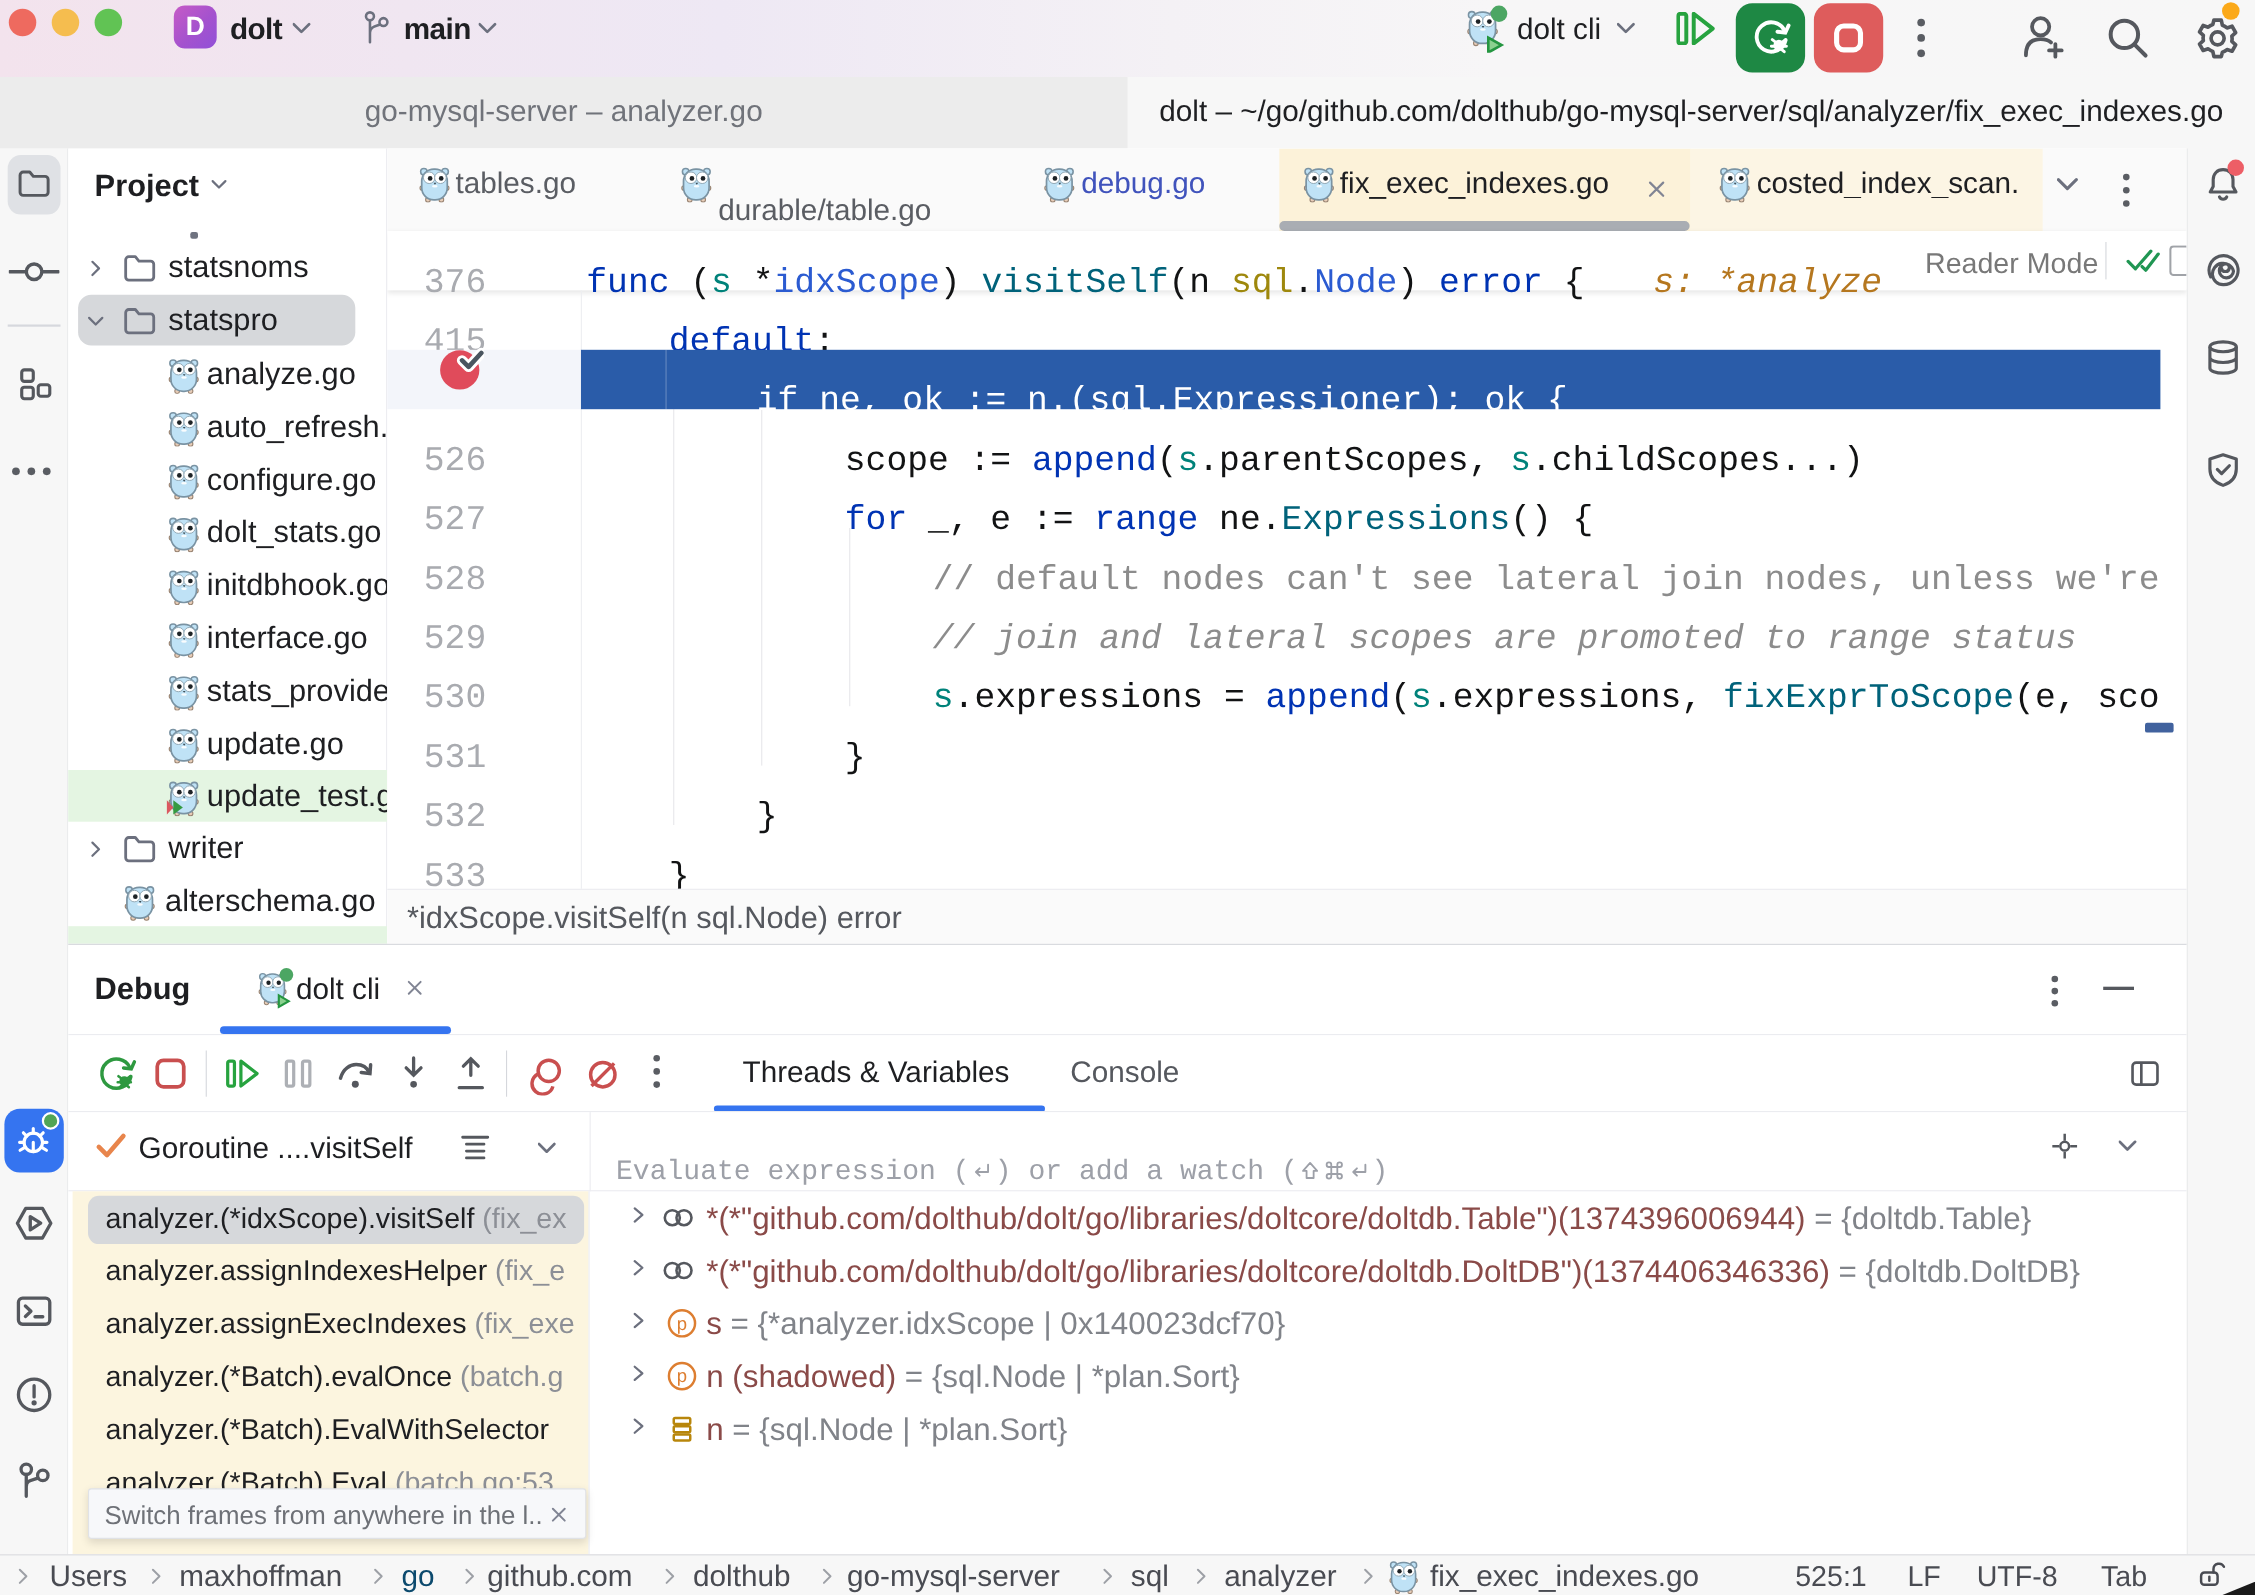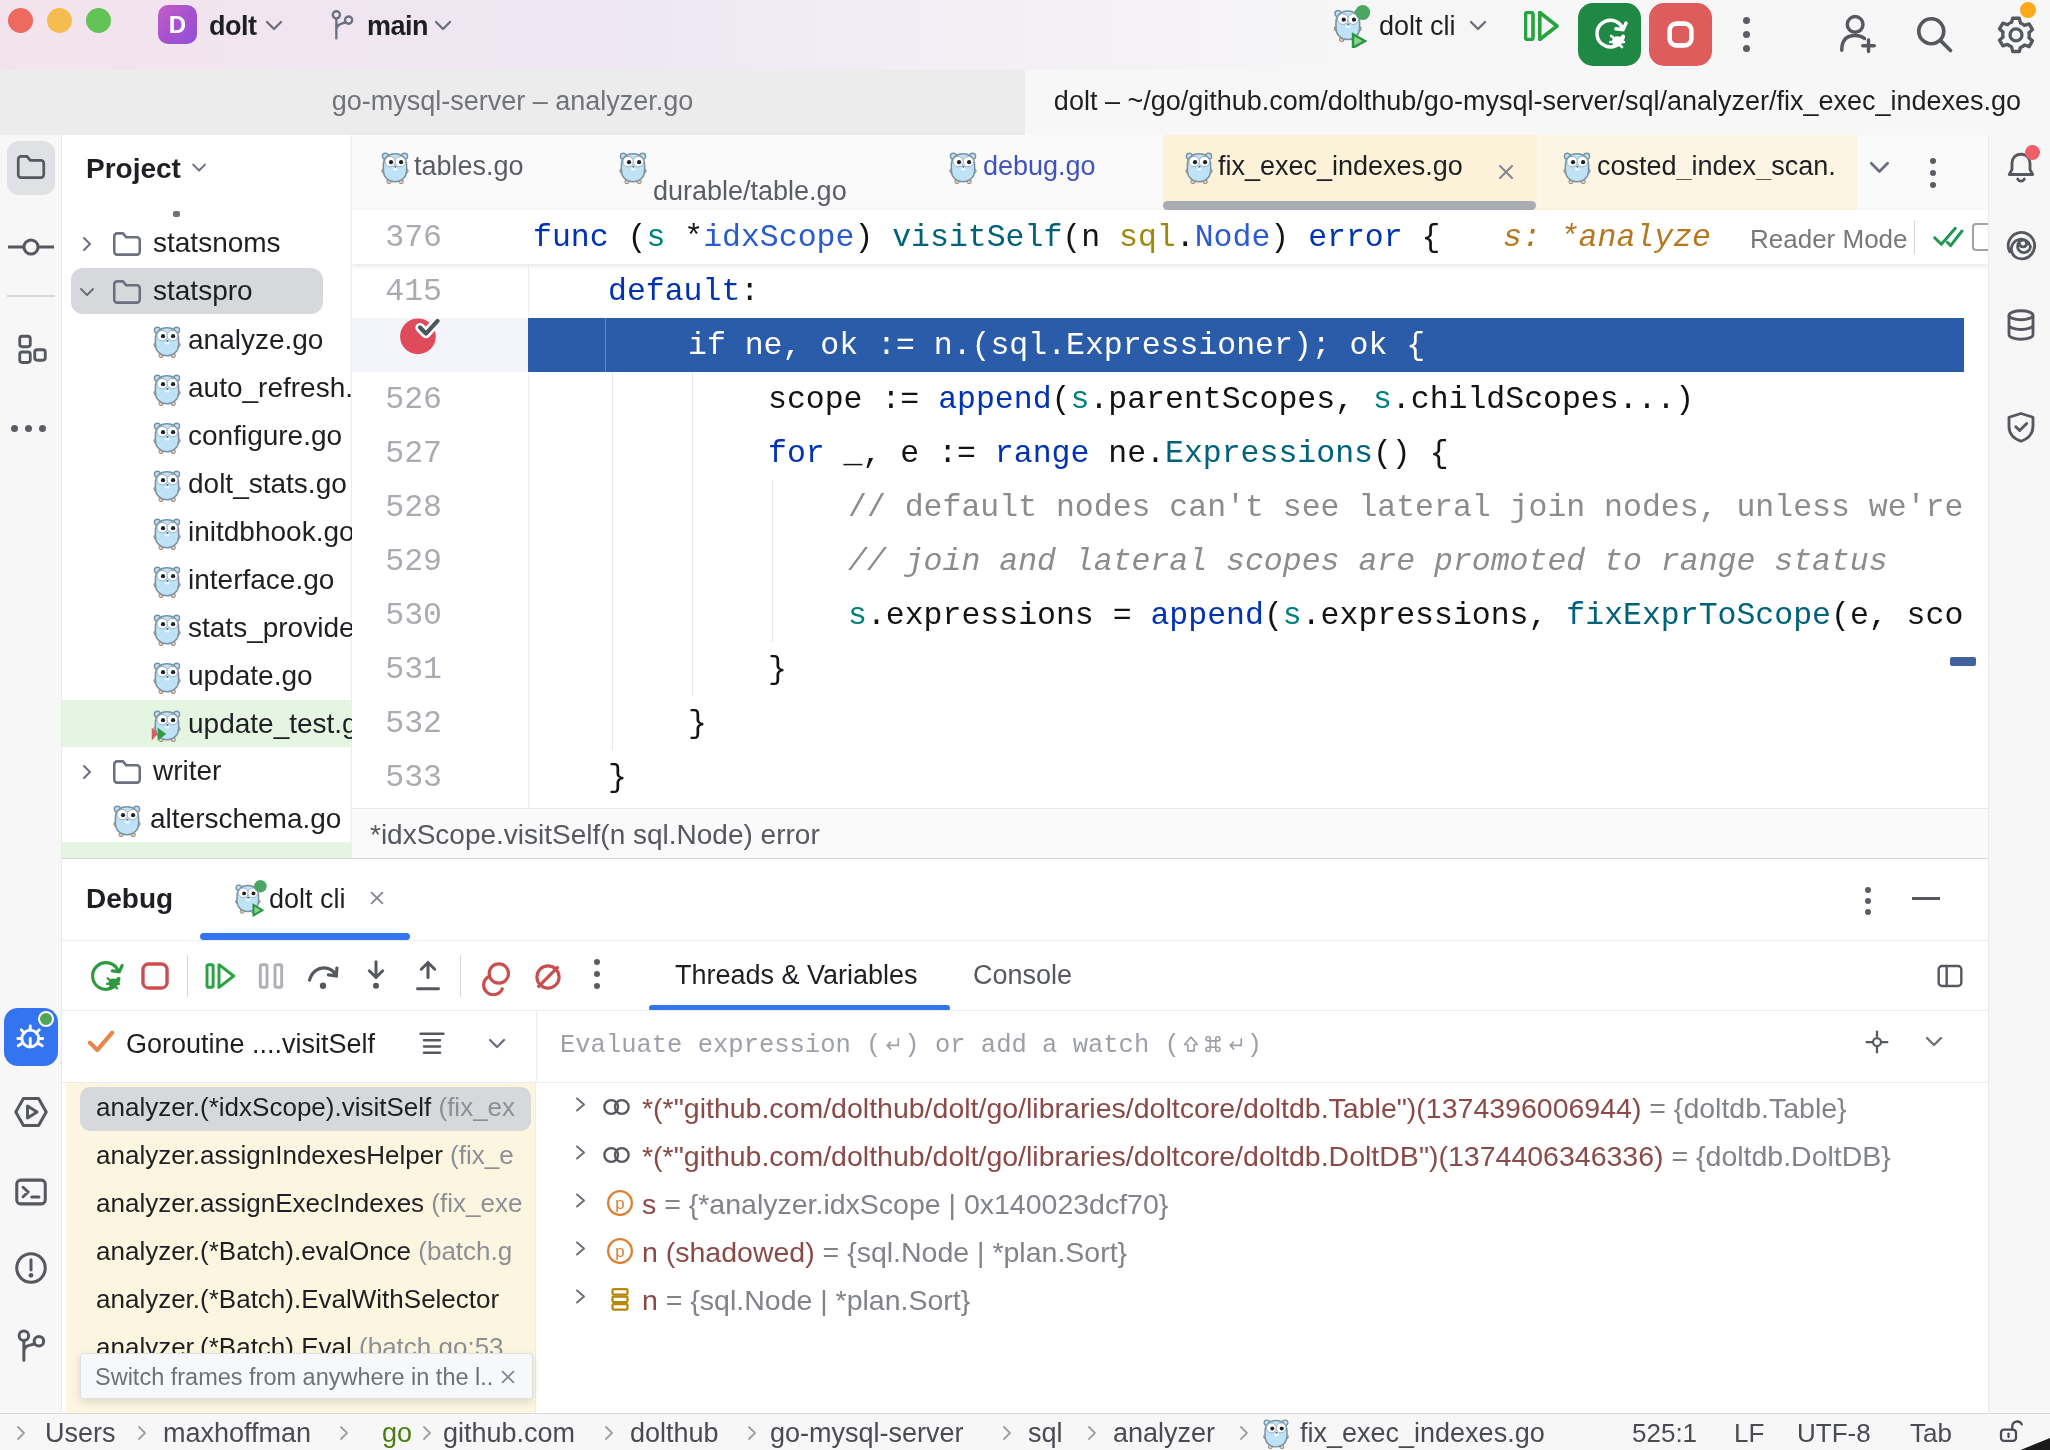--- a/index.html
+++ b/index.html
@@ -1,18 +1,18 @@
 <!DOCTYPE html>
 <html><head><meta charset="utf-8">
 <style>
 * { margin:0; padding:0; box-sizing:border-box; }
 html,body { width:2050px; height:1450px; overflow:hidden; }
 body { font-family:"Liberation Sans", sans-serif; background:#F7F7F7; position:relative; }
 .abs { position:absolute; }
-.mono { font-family:"Liberation Mono", monospace; }
+.mono { font-family:"Liberation Mono", monospace;margin-top:20px; }
 
 #row1 { left:0; top:0; width:2050px; height:70px;
   background:linear-gradient(to right,#F3E3ED 0%,#F0E6F1 18%,#EEE8F4 32%,#F4F1F5 52%,#F7F6F7 66%,#F7F7F7 100%); }
 #row2 { left:0; top:70px; width:2050px; height:65px; background:#F7F7F7; }
 #row2l { left:0; top:0; width:1025px; height:65px; background:#ECECEC; }
 .wtitle { font-size:27px; }
 
 #stripL { left:0; top:135px; width:62px; height:1278px; background:#F7F7F7; border-right:1px solid #E9EAEC; }
 #proj { left:62px; top:135px; width:290px; height:723px; background:#FFFFFF; border-right:1px solid #EBECF0; }
 #editor { left:352px; top:135px; width:1636px; height:723px; background:#FFFFFF; }
@@ -531,21 +531,21 @@
       <polyline points="4,3 10,9 4,15" fill="none" stroke="#9DA0A6" stroke-width="1.8" stroke-linecap="round" stroke-linejoin="round"></polyline>
     </svg>
     <svg class="abs" style="left:1085px;top:10px" width="14" height="18" viewBox="0 0 14 18">
       <polyline points="4,3 10,9 4,15" fill="none" stroke="#9DA0A6" stroke-width="1.8" stroke-linecap="round" stroke-linejoin="round"></polyline>
     </svg>
     <svg class="abs" style="left:1237px;top:10px" width="14" height="18" viewBox="0 0 14 18">
       <polyline points="4,3 10,9 4,15" fill="none" stroke="#9DA0A6" stroke-width="1.8" stroke-linecap="round" stroke-linejoin="round"></polyline>
     </svg>
     <div class="abs" style="left:45px;top:4px;font-size:27px;color:#494B52;">Users</div>
     <div class="abs" style="left:163px;top:4px;font-size:27px;color:#494B52;">maxhoffman</div>
-    <div class="abs" style="left:365px;top:4px;font-size:27px;color:#4d7c0f;margin-left:17px;">go</div>
+    <div class="abs" style="left:365px;top:4px;font-size:27px;color:#0c4a6e;">go</div>
     <div class="abs" style="left:443px;top:4px;font-size:27px;color:#494B52;">github.com</div>
     <div class="abs" style="left:630px;top:4px;font-size:27px;color:#494B52;">dolthub</div>
     <div class="abs" style="left:770px;top:4px;font-size:27px;color:#494B52;">go-mysql-server</div>
     <div class="abs" style="left:1028px;top:4px;font-size:27px;color:#494B52;">sql</div>
     <div class="abs" style="left:1113px;top:4px;font-size:27px;color:#494B52;">analyzer</div>
     <div class="abs" style="left:1300px;top:4px;font-size:27px;color:#494B52;">fix_exec_indexes.go</div>
     <svg class="abs" style="left:1260px;top:3px" width="32" height="32" viewBox="0 0 24 24">
       <use href="#gopher"></use>
     </svg>
     <div class="abs" style="left:1632px;top:4px;font-size:26px;color:#494B52;">525:1</div>

